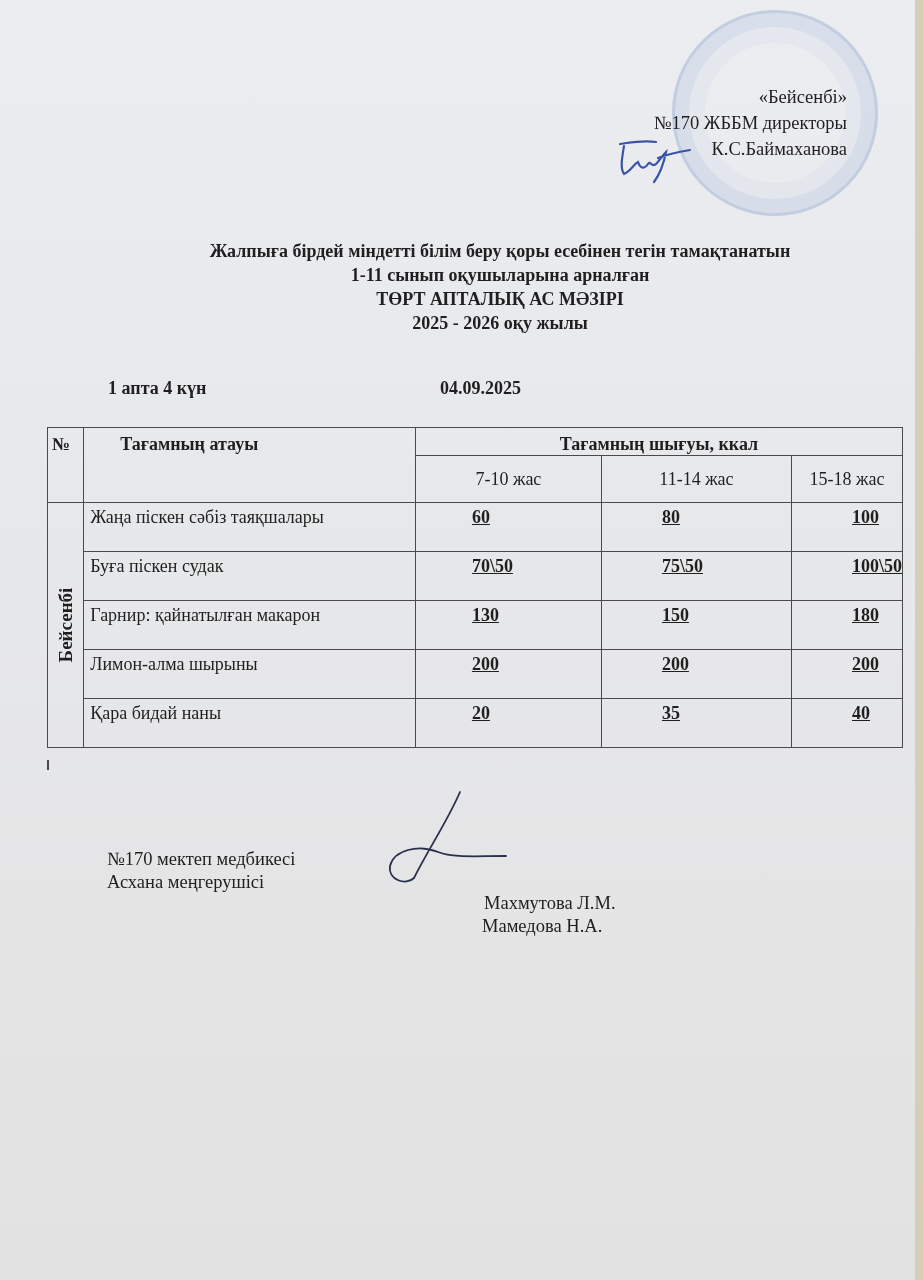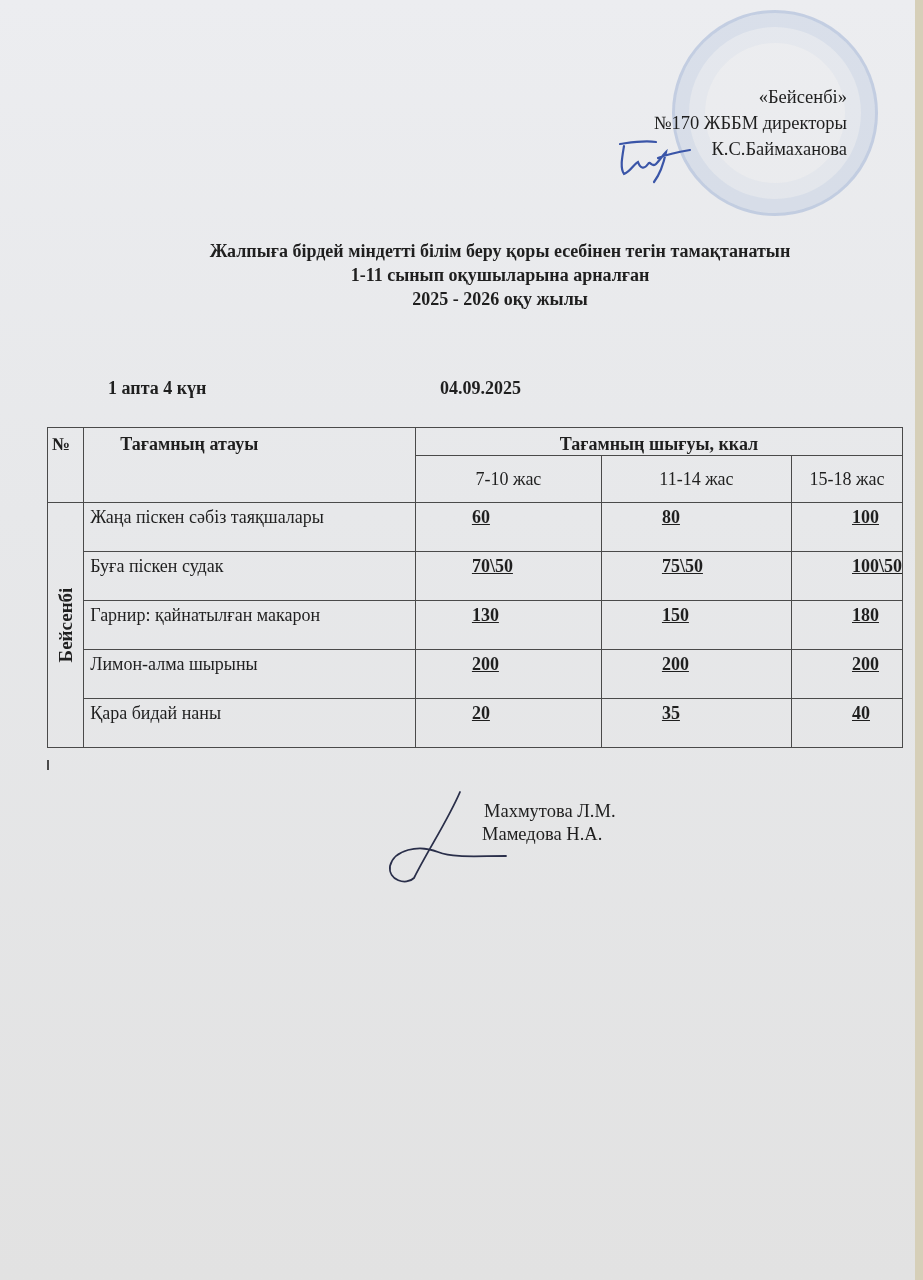--- a/index.html
+++ b/index.html
@@ -62,21 +62,21 @@
   .v1 { width: 148px; padding-left: 56px !important; }
   .v2 { width: 148px; padding-left: 60px !important; }
   .v3 { padding-left: 60px !important; }
   .bottom-line {
     position: absolute; left: 47px; top: 760px; width: 2px; height: 10px; background: #4a4a4a;
   }
   .sign-left {
     position: absolute; left: 107px; top: 848px; font-size: 18.5px; line-height: 23px;
   }
   .sign-right {
-    position: absolute; left: 484px; top: 800px; font-size: 18.5px; line-height: 23px;
+    position: absolute; left: 484px; top: 892px; font-size: 18.5px; line-height: 23px;
   }
   .sig2 { position: absolute; left: 378px; top: 790px; width: 130px; height: 100px; }
 </style>
 </head>
 <body>
 
 <div class="page">
   <div class="stamp"></div>
 
   <div class="approve">
@@ -84,20 +84,21 @@
     <div>№170 ЖББМ директоры</div>
     <div>К.С.Баймаханова</div>
   </div>
   <svg class="sig1" viewBox="0 0 80 50">
     <path d="M6 10 C20 8 30 6 42 8 M10 12 C8 24 6 34 10 40 C16 38 20 30 24 28 C26 34 30 36 34 30 C36 26 38 34 42 30 C46 26 48 22 52 18 C50 28 46 40 40 48 M44 24 C54 20 64 18 76 16" fill="none" stroke="#3a55a8" stroke-width="2.2" stroke-linecap="round"></path>
   </svg>
 
   <div class="titles">
     <div>Жалпыға бірдей  міндетті білім беру қоры есебінен тегін тамақтанатын</div>
     <div>1-11 сынып оқушыларына арналған</div>
+    <div>ТӨРТ АПТАЛЫҚ АС МӘЗІРІ</div>
     <div>2025 - 2026 оқу жылы</div>
   </div>
 
   <div class="meta" style="left:108px">1 апта 4 күн</div>
   <div class="meta" style="left:440px">04.09.2025</div>
 
   <table class="menu">
     <tbody>
         <tr>
       <th class="h-no" rowspan="2">№</th>
@@ -143,18 +144,22 @@
       <td class="val v3">40</td>
     </tr>
   </tbody>
     </table>
   <div class="bottom-line"></div>
 
   <svg class="sig2" viewBox="0 0 130 100">
     <path d="M82 2 C70 30 50 60 36 88 C28 96 10 90 12 76 C16 60 40 54 60 62 C76 68 96 66 128 66" fill="none" stroke="#2a2f4a" stroke-width="1.8" stroke-linecap="round"></path>
   </svg>
 
+  <div class="sign-left">
+    <div>№170 мектеп медбикесі</div>
+    <div>Асхана меңгерушісі</div>
+  </div>
   <div class="sign-right">
     <div>Махмутова Л.М.</div>
     <div style="margin-left:-2px">Мамедова Н.А.</div>
   </div>
 </div>
 <div class="edge"></div>
 
 </body></html>

